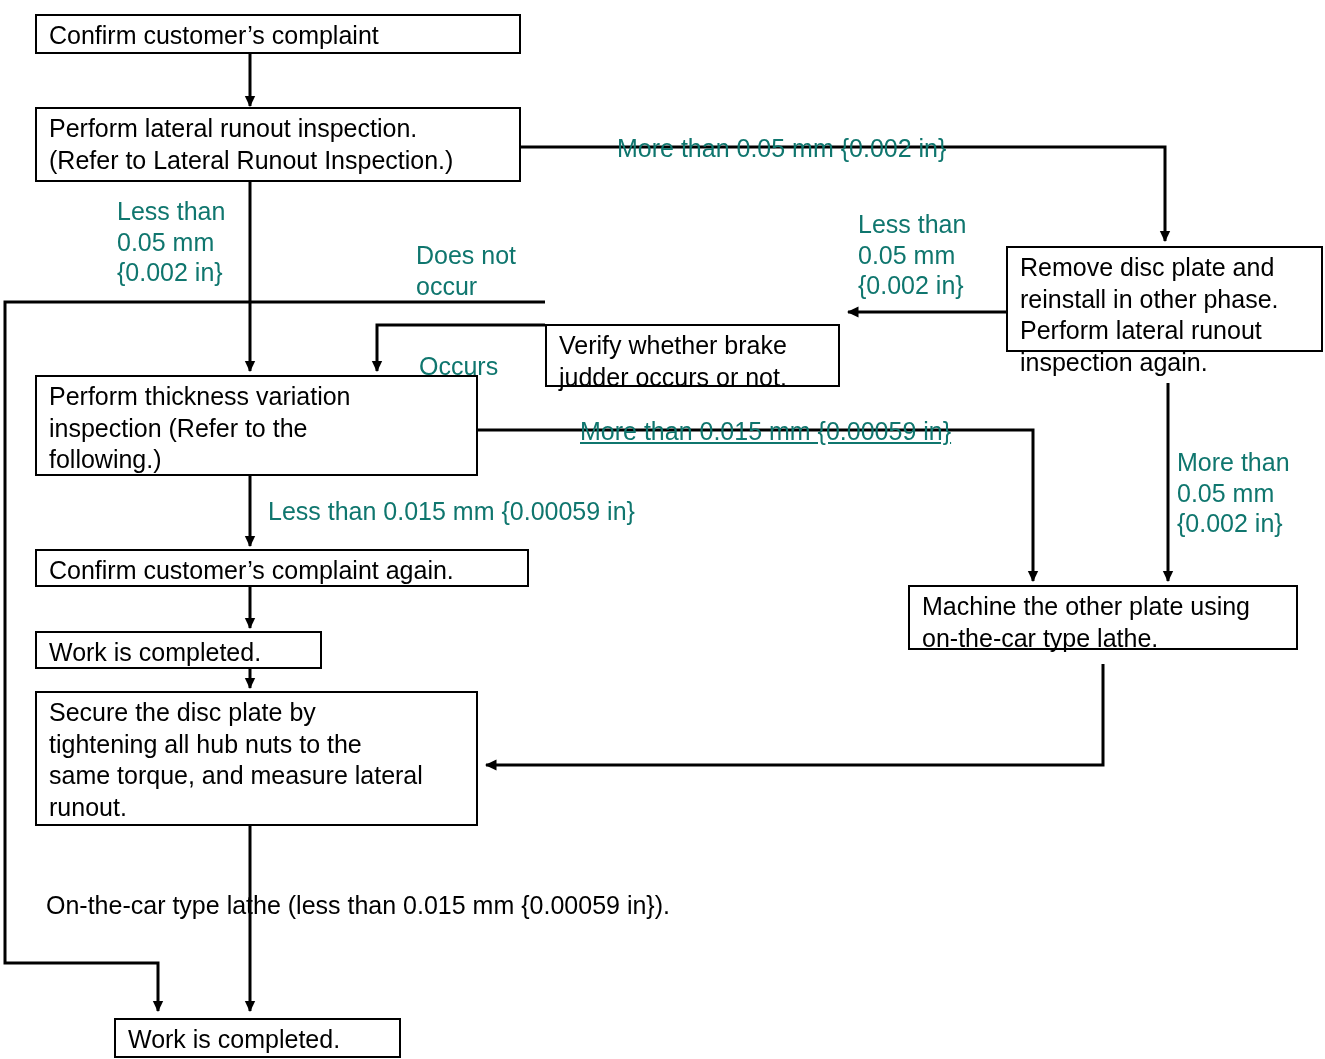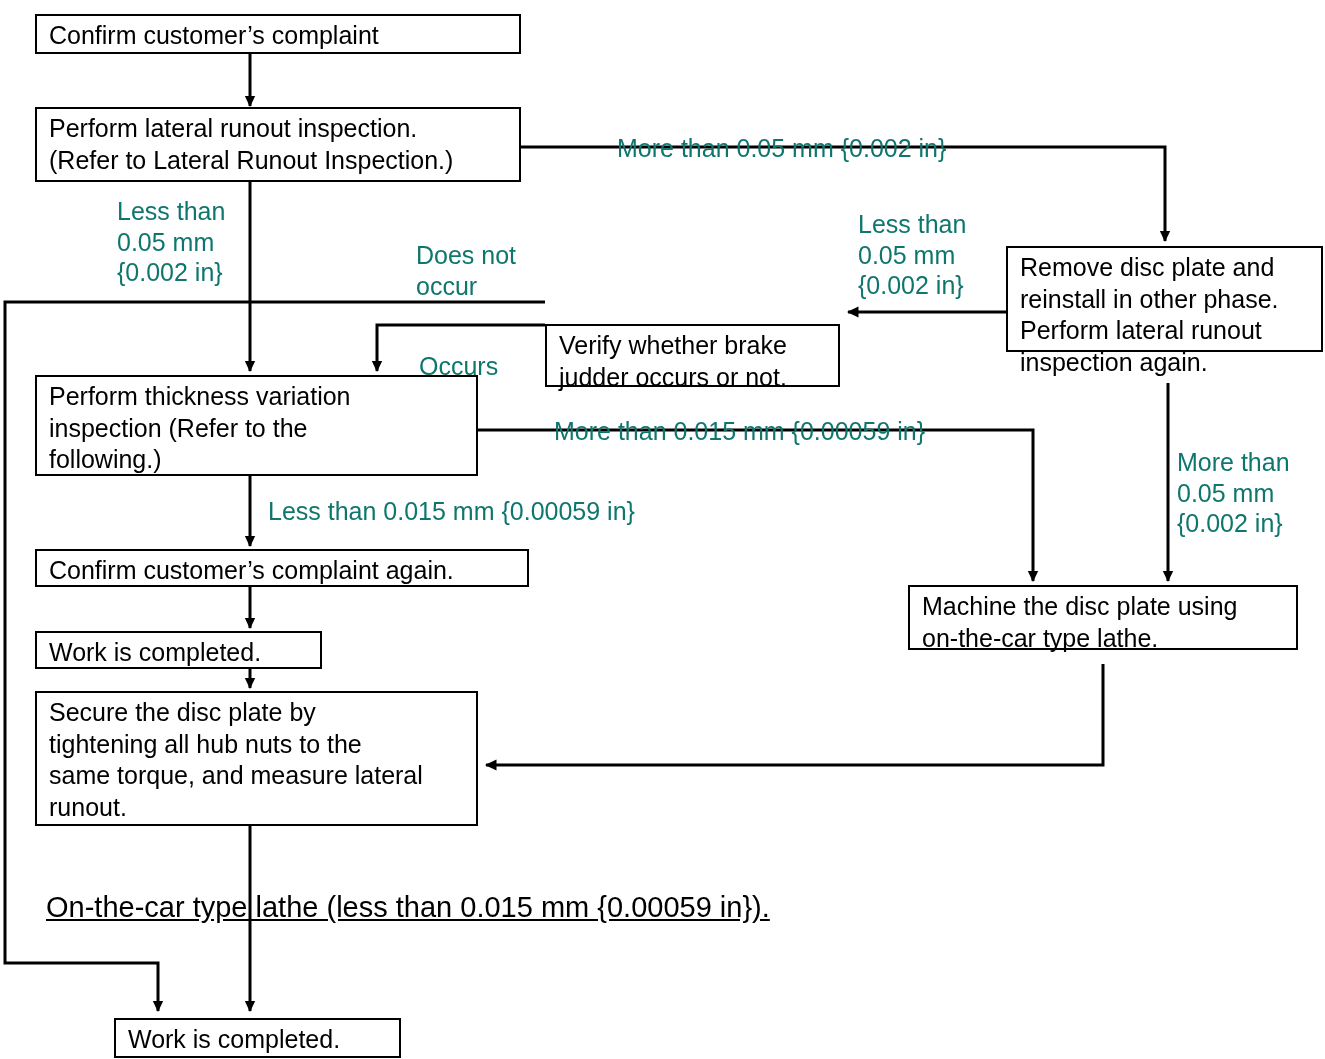--- a/index.html
+++ b/index.html
@@ -38,26 +38,25 @@
     position: absolute;
     font-size: 25px;
     line-height: 1.22;
     color: #0f766e;
     white-space: pre-line;
     background: transparent;
     font-family: "Liberation Sans", sans-serif;
   }
   .freetext {
     position: absolute;
-    font-size: 29px;
+    font-size: 25px;
     line-height: 1.22;
     color: #000000;
     white-space: pre-line;
     font-family: "Liberation Sans", sans-serif;
-    text-decoration: underline;
   }
 </style>
 </head>
 <body>
 
 <div id="page">
 
   <svg class="flow" viewBox="0 0 1325 1059">
     <defs>
       <marker id="arrow" viewBox="0 0 12 12" refX="10.5" refY="6" markerWidth="12" markerHeight="12" orient="auto-start-reverse" markerUnits="userSpaceOnUse">
@@ -105,21 +104,21 @@
 
   <div class="nodebox" style="left:1006px; top:246px; width:317px; height:106px;">Remove disc plate and
 reinstall in other phase.
 Perform lateral runout
 inspection again.</div>
 
   <div class="nodebox" style="left:35px; top:375px; width:443px; height:101px;">Perform thickness variation
 inspection (Refer to the
 following.)</div>
 
-  <div class="nodebox" style="left:908px; top:585px; width:390px; height:65px;">Machine the disc plate using
+  <div class="nodebox" style="left:908px; top:585px; width:390px; height:65px;">Machine the other plate using
 on-the-car type lathe.</div>
 
   <div class="nodebox" style="left:35px; top:549px; width:494px; height:38px;">Confirm customer’s complaint again.</div>
 
   <div class="nodebox" style="left:35px; top:631px; width:287px; height:38px;">Work is completed.</div>
 
   <div class="nodebox" style="left:35px; top:691px; width:443px; height:135px;">Secure the disc plate by
 tightening all hub nuts to the
 same torque, and measure lateral
 runout.</div>
@@ -134,21 +133,21 @@
 
   <div class="edgelabel" style="left:858px; top:209px; width:150px;">Less than
 0.05 mm
 {0.002 in}</div>
 
   <div class="edgelabel" style="left:416px; top:240px; width:160px;">Does not
 occur</div>
 
   <div class="edgelabel" style="left:419px; top:351px; width:140px;">Occurs</div>
 
-  <div class="edgelabel" style="left:554px; top:416px; width:440px;">More than 0.015 mm {0.00059 in}</div>
+  <div class="edgelabel" style="left:580px; top:416px; width:440px;text-decoration:underline;">More than 0.015 mm {0.00059 in}</div>
 
   <div class="edgelabel" style="left:1177px; top:447px; width:150px;">More than
 0.05 mm
 {0.002 in}</div>
 
   <div class="edgelabel" style="left:268px; top:496px; width:450px;">Less than 0.015 mm {0.00059 in}</div>
 
   <div class="freetext" style="left:46px; top:890px; width:740px;">On-the-car type lathe (less than 0.015 mm {0.00059 in}).</div>
 
 </div>

